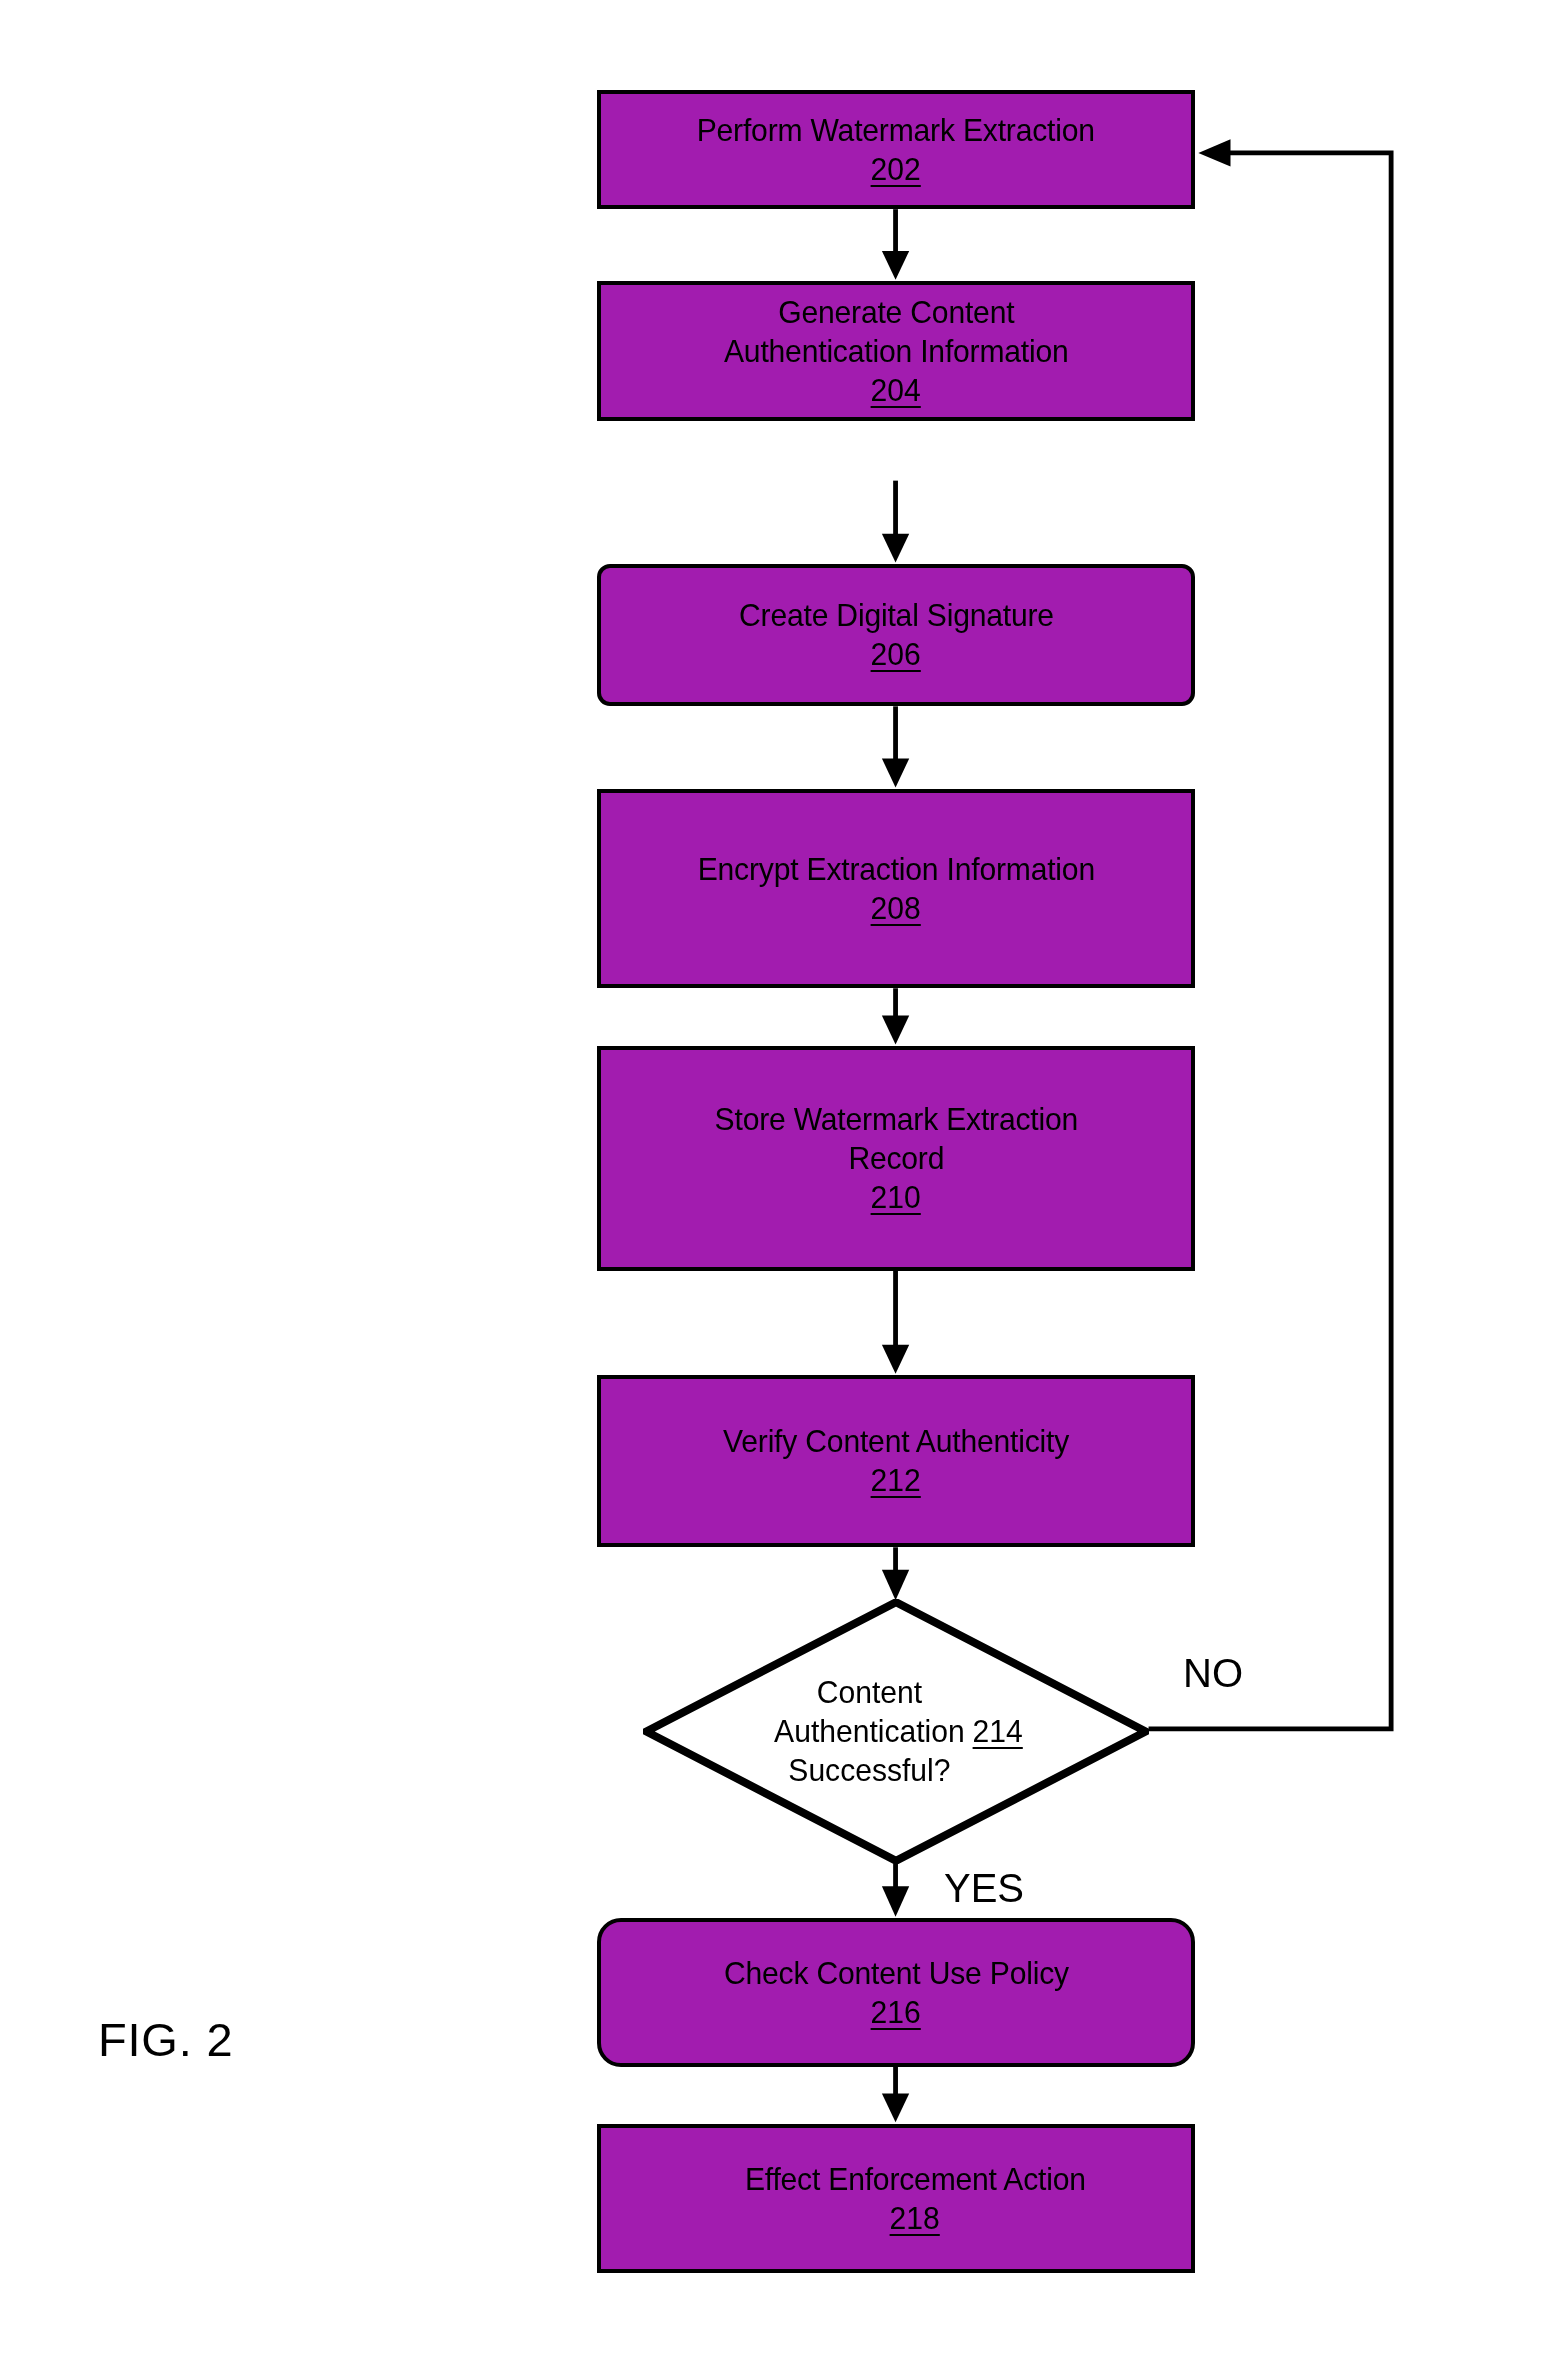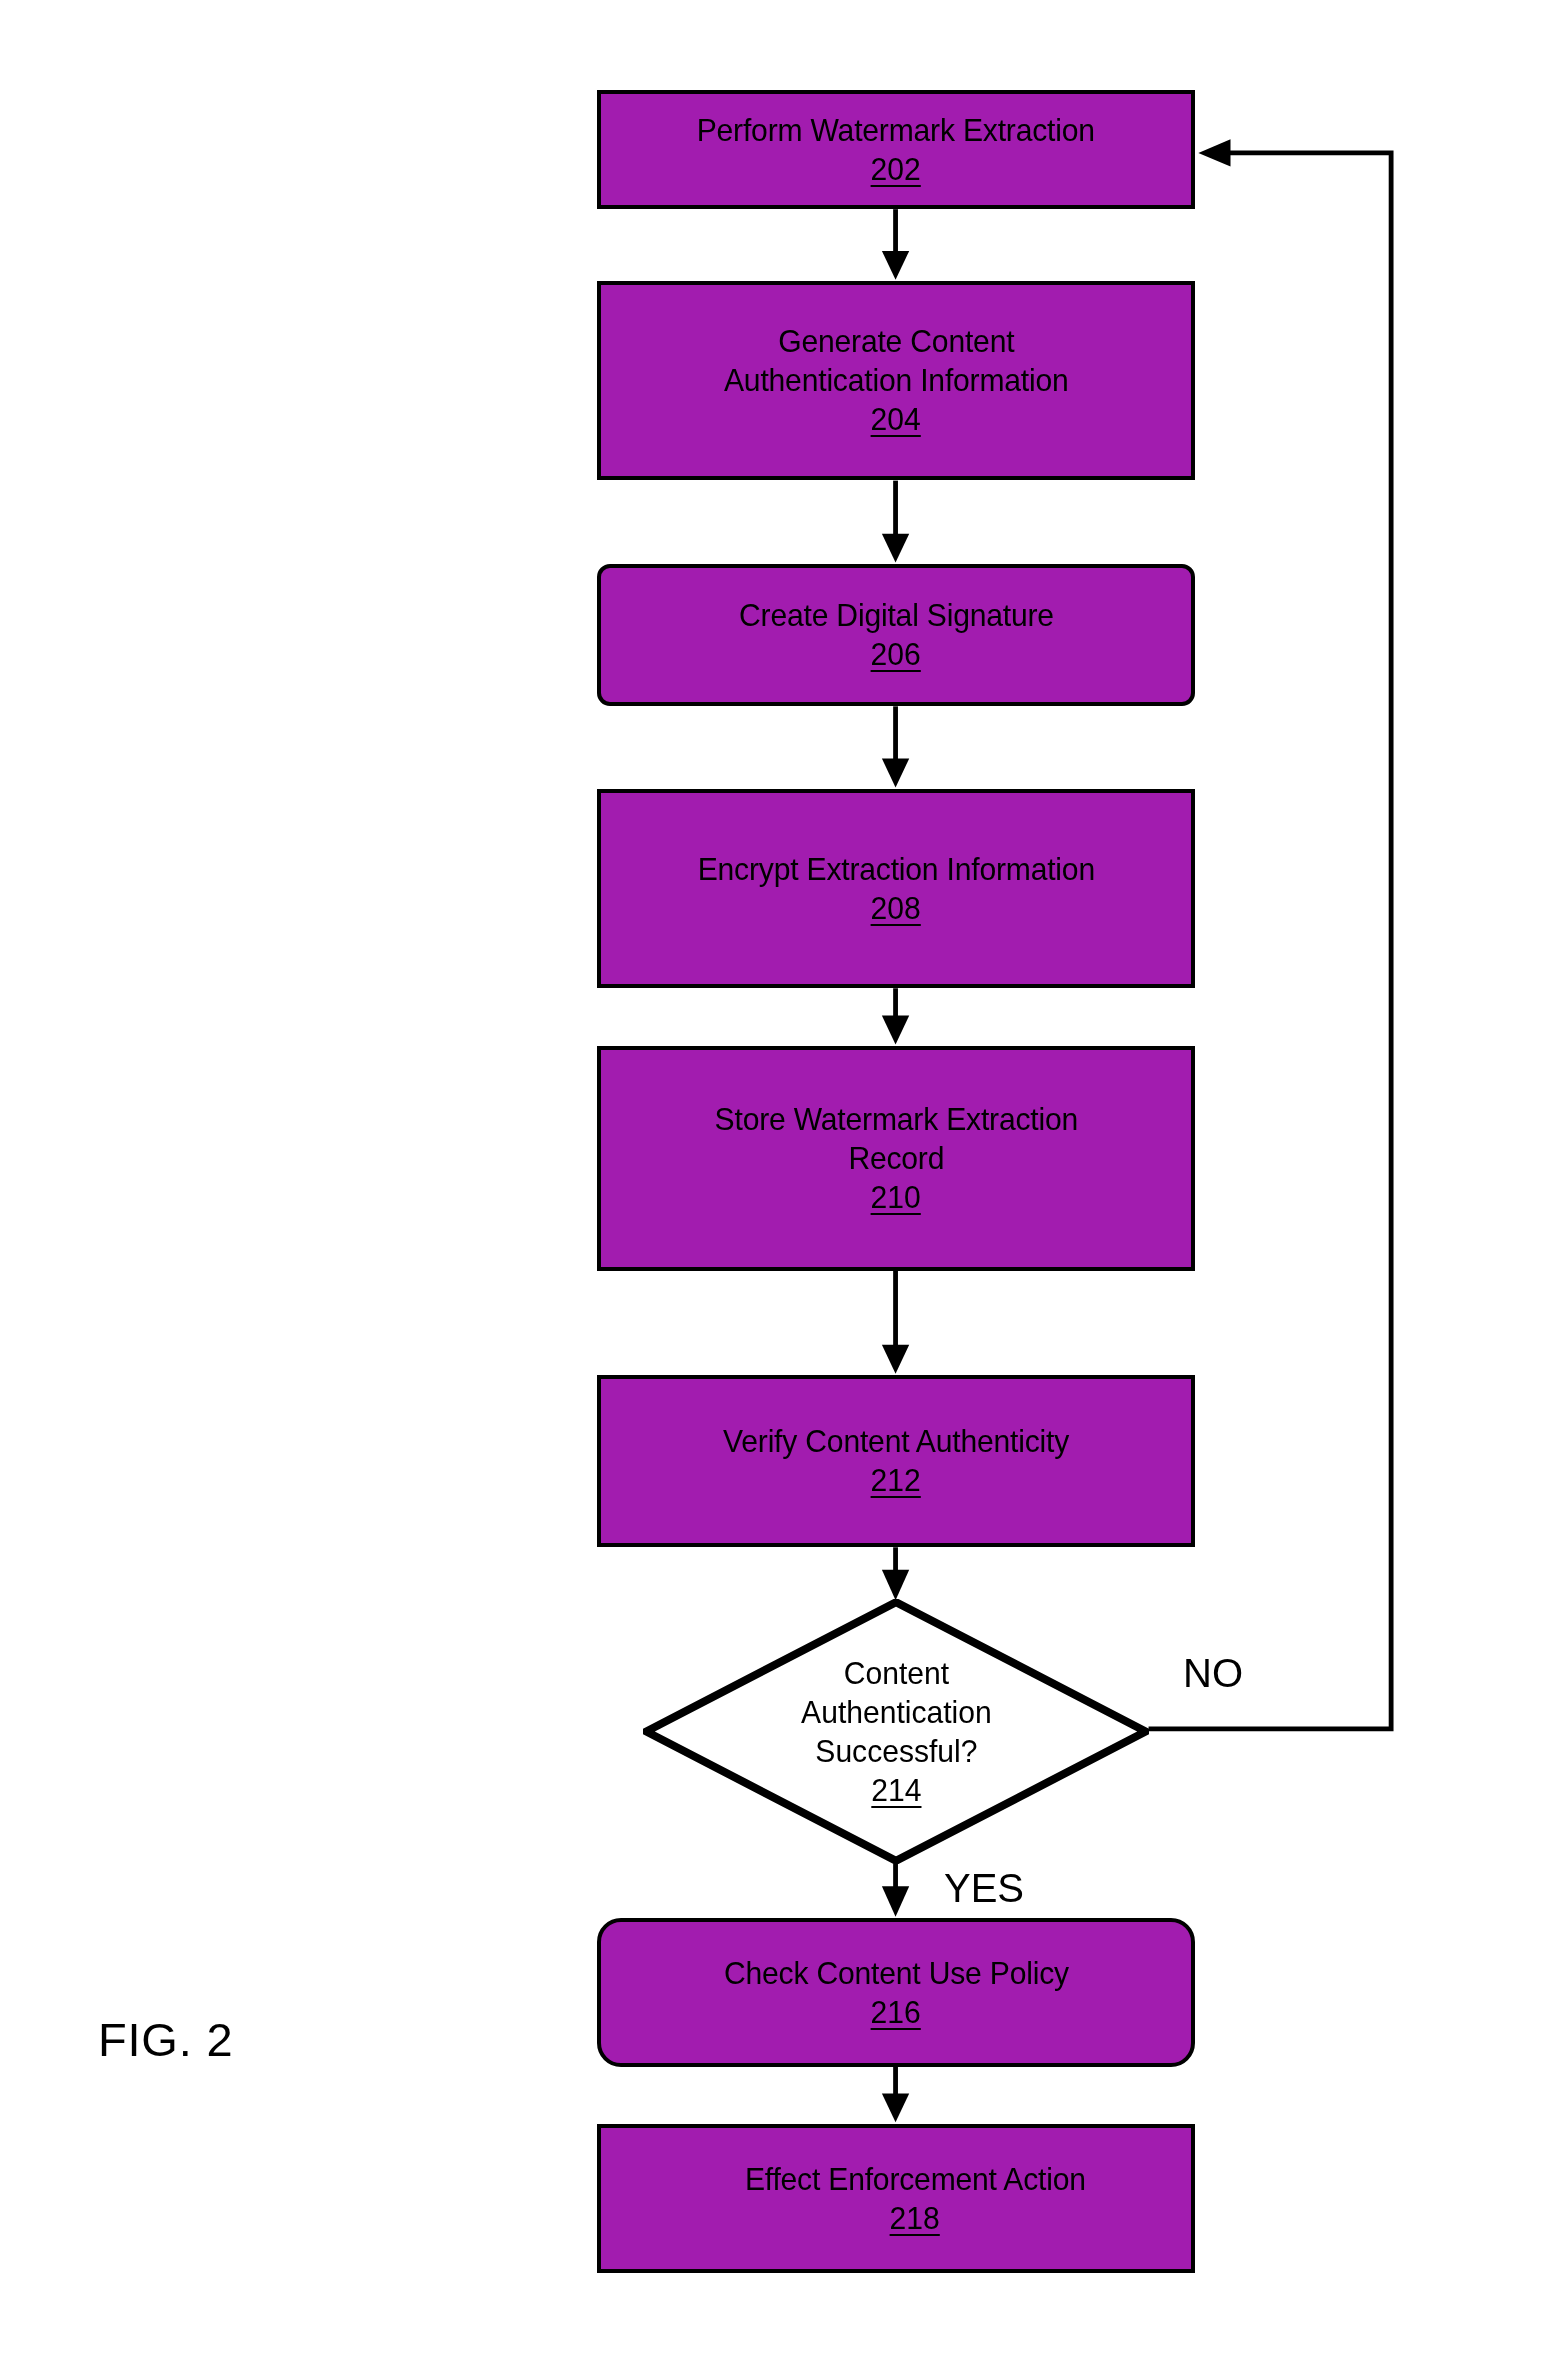--- a/index.html
+++ b/index.html
@@ -65,21 +65,22 @@
     position: absolute;
     left: 0;
     top: 0;
     width: 100%;
     height: 100%;
   }
   .decision .dtext {
     position: relative;
     z-index: 2;
     display: flex;
-    flex-direction: column;
+    flex-direction: row;
+    align-items: center;
     justify-content: center;
   }
   .decision .label {
     font-size: 32px;
     line-height: 39px;
     color: #000000;
     white-space: pre-line;
     transform: scaleX(0.94);
   }
   .decision .ref {
@@ -168,21 +169,21 @@
         <polygon points="1532,173 1532,207 1492,190" fill="#000000" stroke="none"></polygon>
       </g>
     </g>
   </svg>
 
   <div class="node" style="left:597px; top:90px; width:598px; height:119px;">
     <div class="label">Perform Watermark Extraction</div>
     <div class="ref">202</div>
   </div>
 
-  <div class="node" style="left:597px; top:281px; width:598px; height:199px;">
+  <div class="node" style="left:597px; top:281px; width:598px; height:140px;">
     <div class="label">Generate Content
 Authentication Information</div>
     <div class="ref">204</div>
   </div>
 
   <div class="node" style="left:597px; top:564px; width:598px; height:142px;border-radius:13px;">
     <div class="label">Create Digital Signature</div>
     <div class="ref">206</div>
   </div>
 

